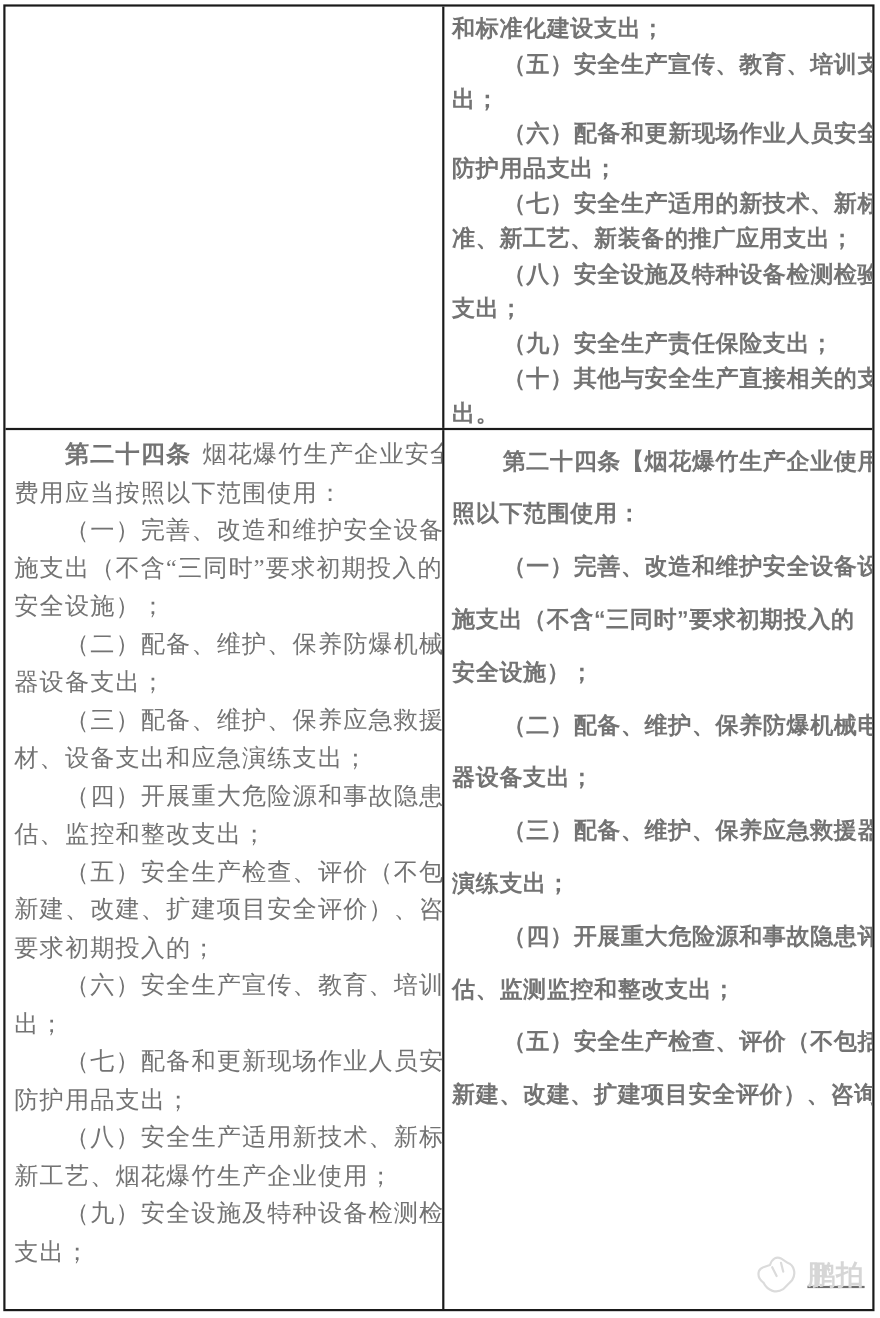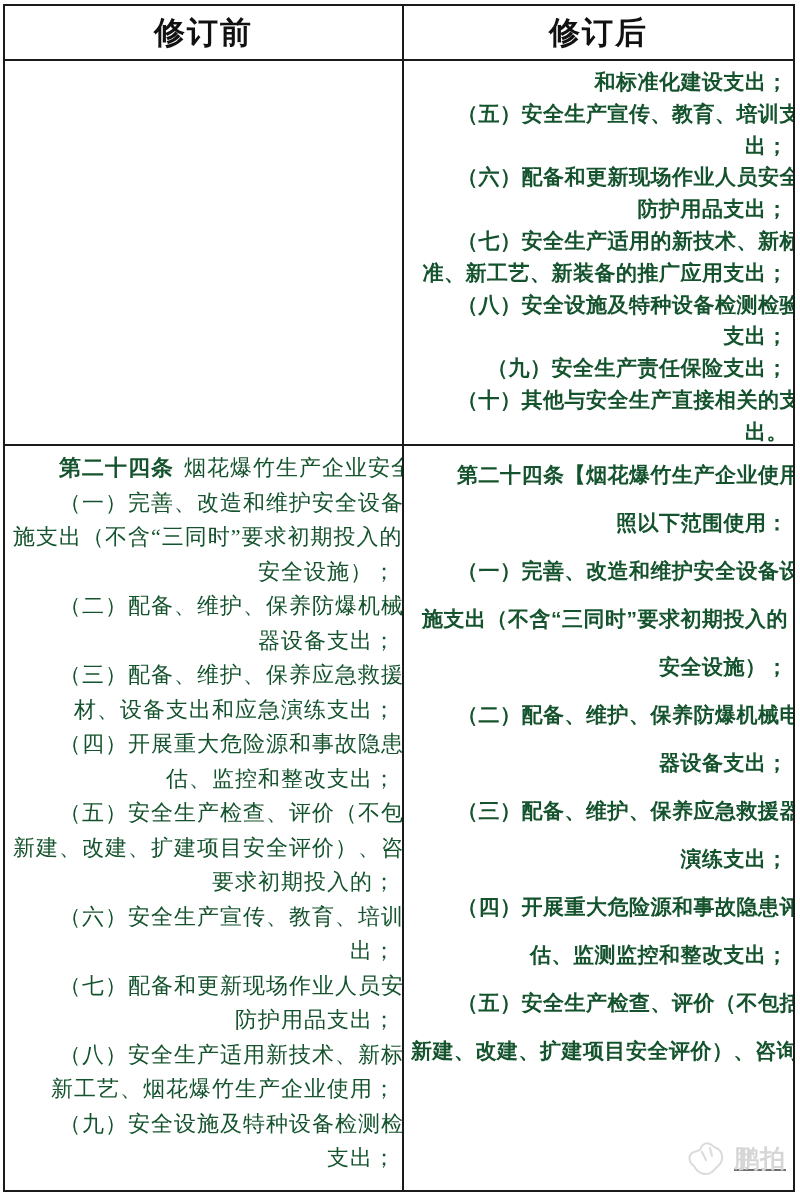--- a/index.html
+++ b/index.html
@@ -23,21 +23,21 @@
   .hcell.right { flex:1; border-left:2px solid #1a1a1a; }
 
   .body-row { display:flex; }
   .row-1 { flex:none; height:383px; border-bottom:2px solid #1a1a1a; }
   .row-2 { flex:1; overflow:hidden; }
 
   .cell { box-sizing:border-box; overflow:hidden; padding:5px 6px 0 8px; }
   .cell.cl { width:397px; flex:none; }
   .cell.cr { flex:1; border-left:2px solid #1a1a1a; padding:5px 5px 0 7px; }
 
-  .ln { white-space:nowrap; color:#14532d;text-align:right; }
+  .ln { white-space:nowrap; color:#737373; }
   .ln.ind { padding-left:46px; }
 
   
   .serif-text .ln {
     font-family:"Liberation Serif","DejaVu Serif",serif;
     font-size:22px; line-height:34.5px; letter-spacing:1px; font-weight:normal;
   }
   .serif-text .ln b.art { font-weight:bold; margin-right:10px; letter-spacing:1px;margin-top:19px; }
 
   
@@ -55,24 +55,20 @@
   .watermark .wm-text {
     font-size:25px; font-weight:bold; color:#bcbcbc; letter-spacing:1px;
     font-family:"Liberation Sans","DejaVu Sans",sans-serif;
     text-shadow:0 0 1px #ffffff;
   }
 </style>
 </head>
 <body>
 
 <div class="doc-table">
-  <div class="header-row">
-    <div class="hcell left">修订前</div>
-    <div class="hcell right">修订后</div>
-  </div>
 
   <div class="body-row row-1">
     <div class="cell cl serif-text"></div>
     <div class="cell cr sans-bold">
         <div class="ln">和标准化建设支出；</div>
         <div class="ln ind">（五）安全生产宣传、教育、培训支</div>
         <div class="ln">出；</div>
         <div class="ln ind">（六）配备和更新现场作业人员安全</div>
         <div class="ln">防护用品支出；</div>
         <div class="ln ind">（七）安全生产适用的新技术、新标</div>
@@ -81,20 +77,21 @@
         <div class="ln">支出；</div>
         <div class="ln ind">（九）安全生产责任保险支出；</div>
         <div class="ln ind">（十）其他与安全生产直接相关的支</div>
         <div class="ln">出。</div>
       </div>
   </div>
 
   <div class="body-row row-2">
     <div class="cell cl serif-text">
         <div class="ln ind"><b class="art">第二十四条</b>烟花爆竹生产企业安全</div>
+        <div class="ln">费用应当按照以下范围使用：</div>
         <div class="ln ind">（一）完善、改造和维护安全设备设</div>
         <div class="ln">施支出（不含“三同时”要求初期投入的</div>
         <div class="ln">安全设施）；</div>
         <div class="ln ind">（二）配备、维护、保养防爆机械电</div>
         <div class="ln">器设备支出；</div>
         <div class="ln ind">（三）配备、维护、保养应急救援器</div>
         <div class="ln">材、设备支出和应急演练支出；</div>
         <div class="ln ind">（四）开展重大危险源和事故隐患评</div>
         <div class="ln">估、监控和整改支出；</div>
         <div class="ln ind">（五）安全生产检查、评价（不包括</div>

